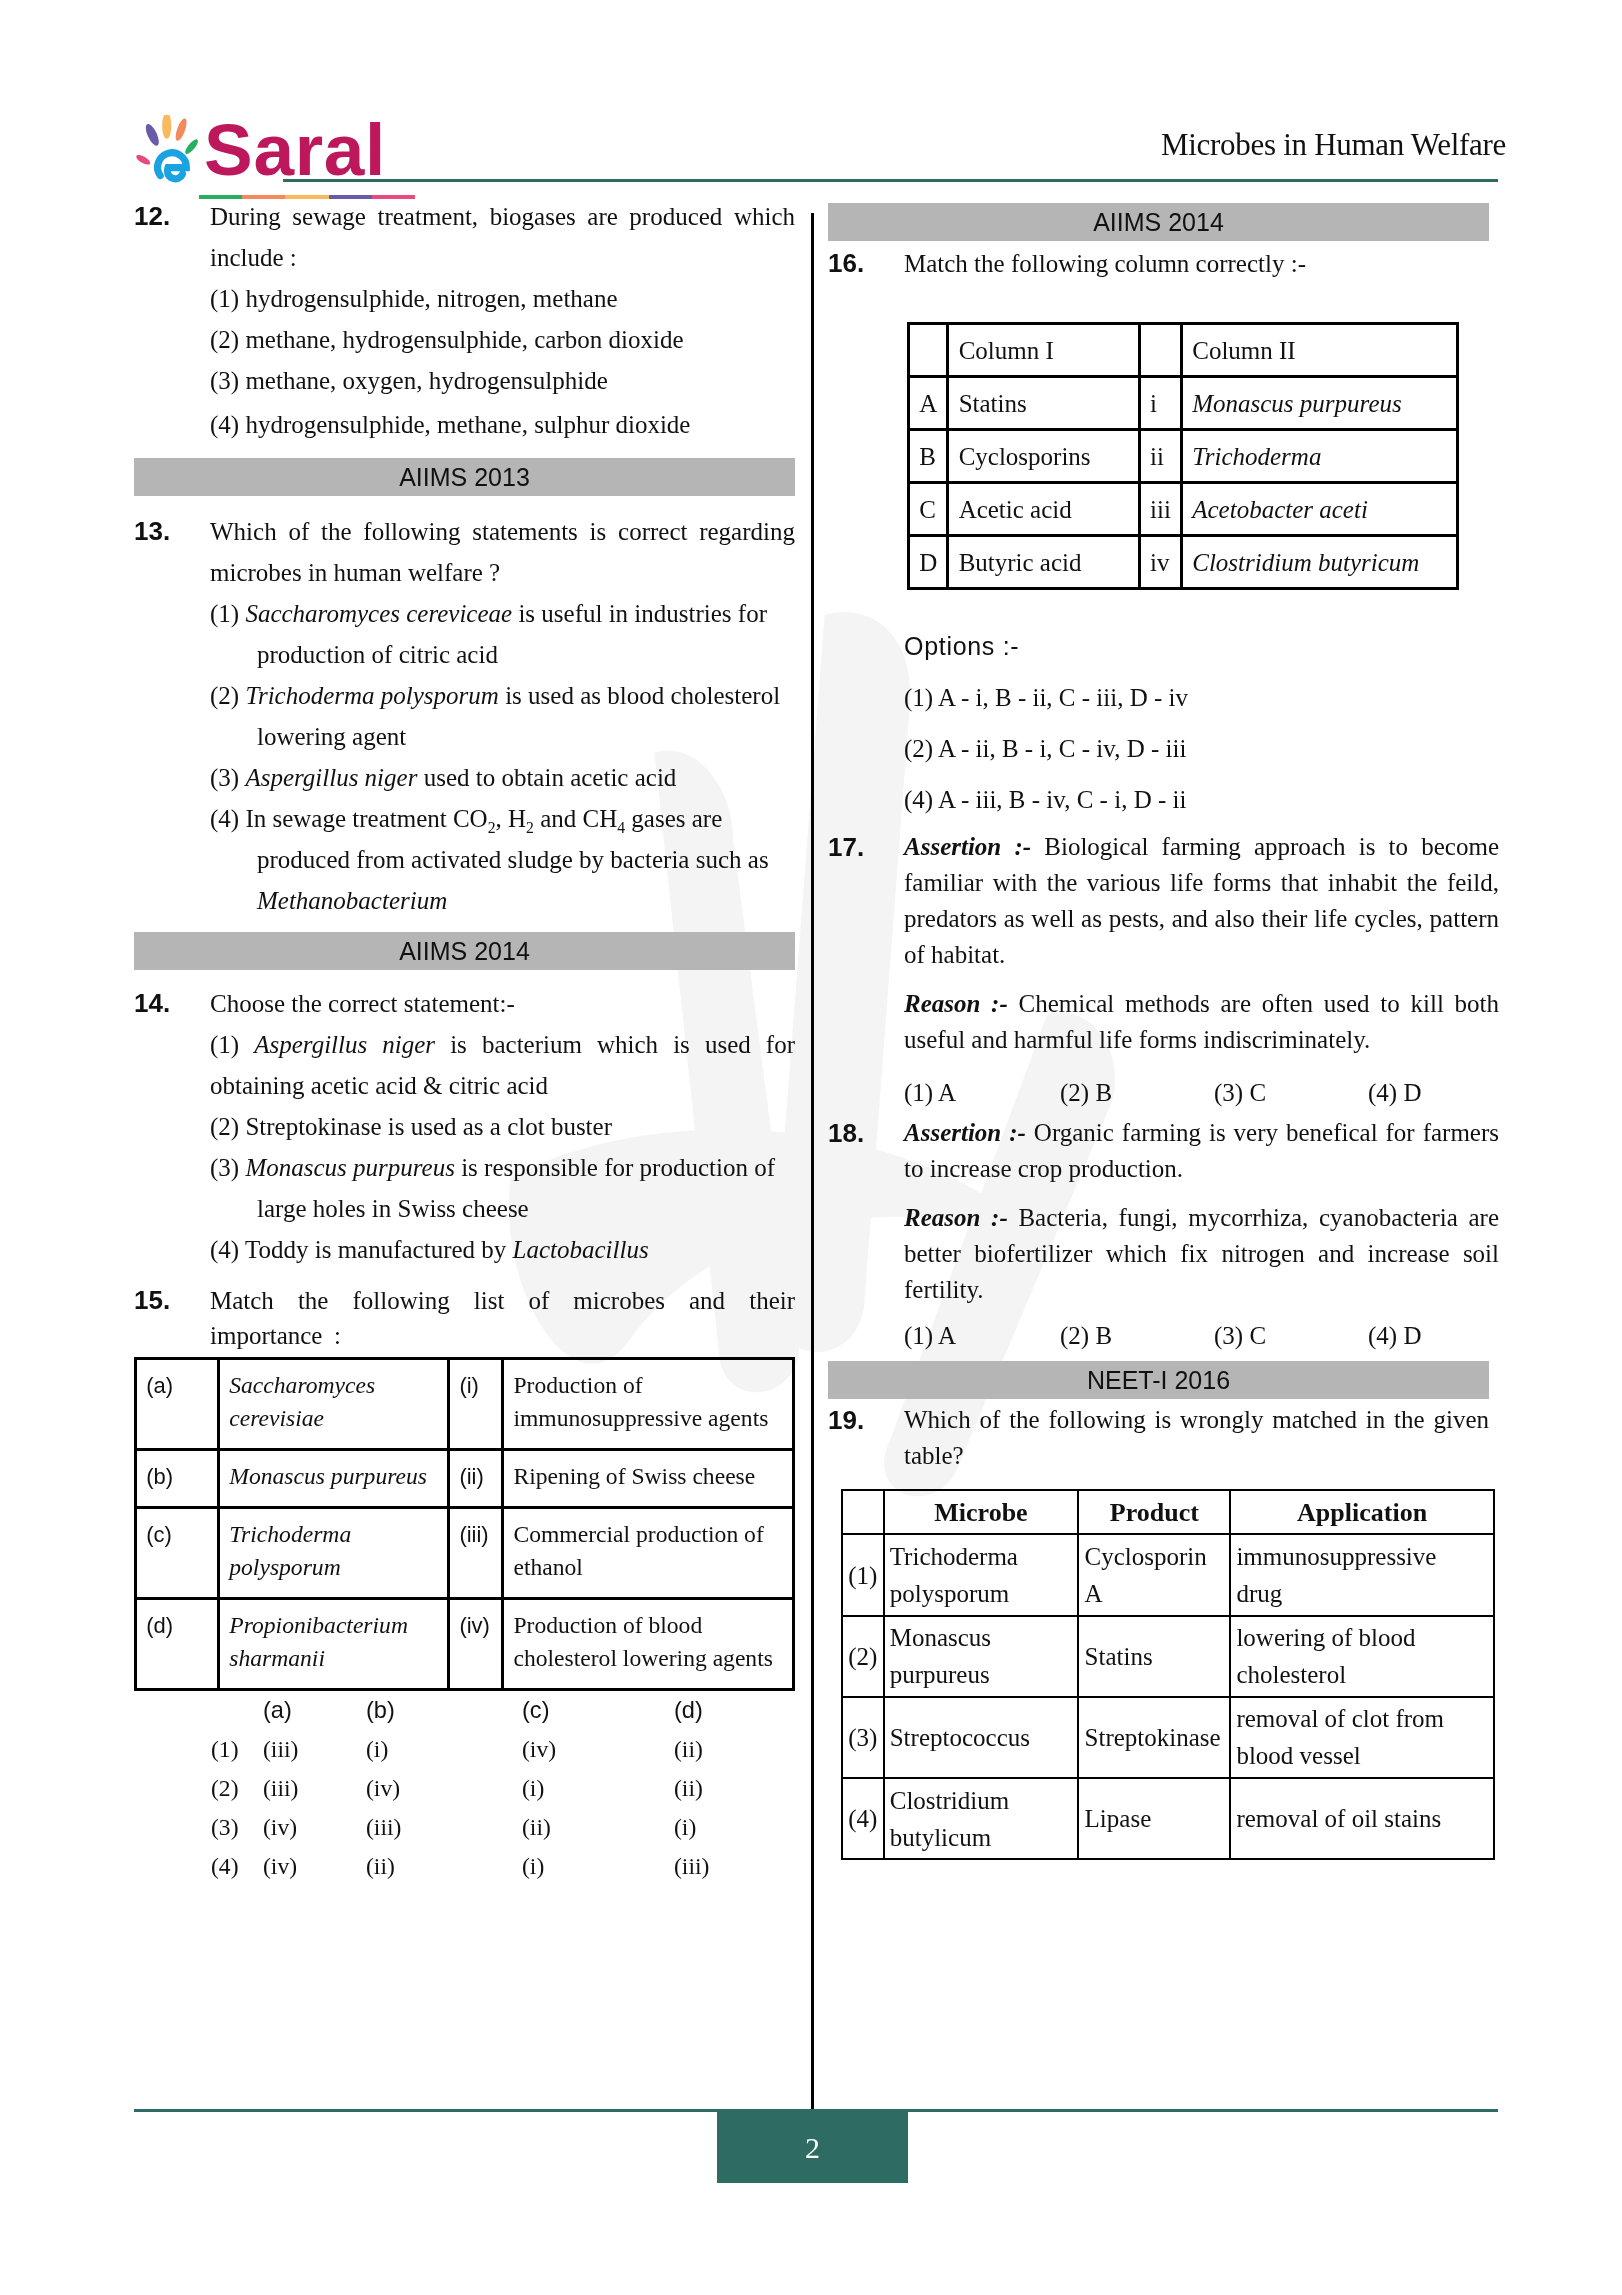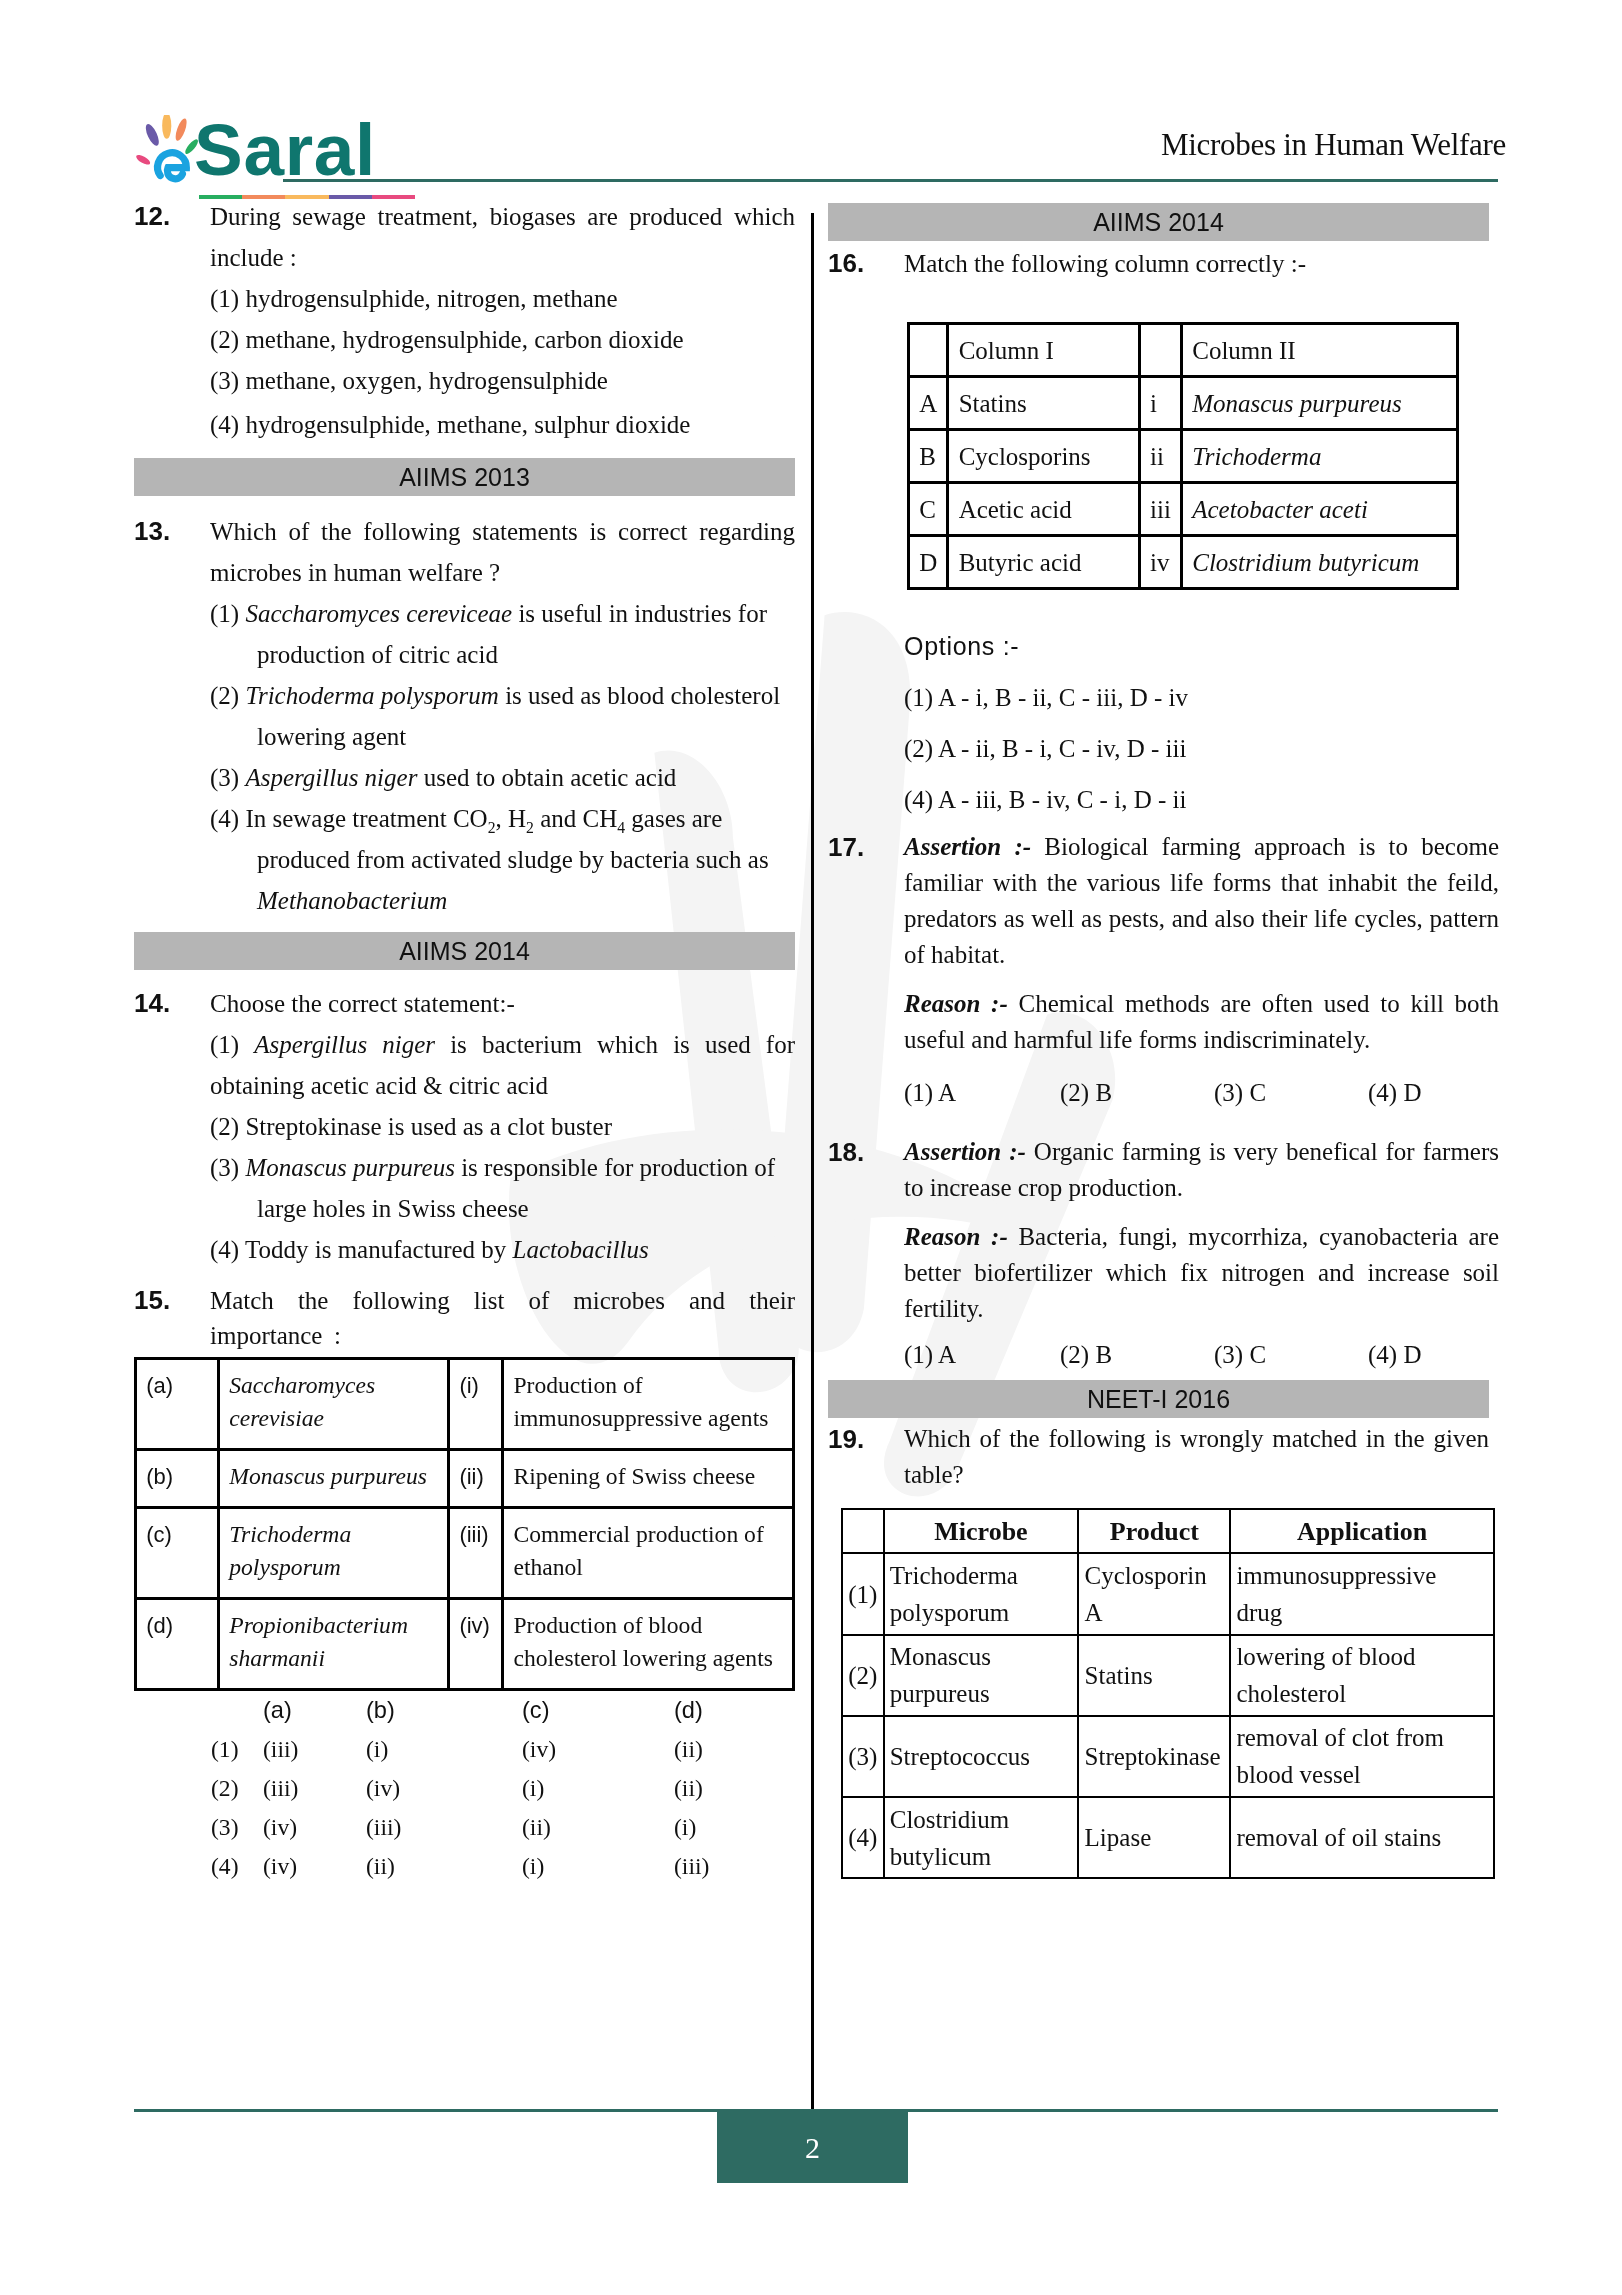--- a/index.html
+++ b/index.html
@@ -1,22 +1,22 @@
 <!DOCTYPE html>
 <html style="font-size:10.5px"><head>
 <meta charset="utf-8">
 <style>
   html,body{margin:0;padding:0;background:#fff;}
   body{width:1622px;height:2295px;position:relative;overflow:hidden;color:#111;
        font-family:"Liberation Serif","DejaVu Serif",serif;}
   .abs{position:absolute;}
   
   .logo{left:134px;top:115px;height:79px;}
-  .logo-word{position:absolute;left:60px;top:-5.2px;font-family:"Liberation Sans","DejaVu Sans",sans-serif;
-     font-size:73px;font-weight:700;color:#0f766e;letter-spacing:0.7px;line-height:79px;}
+  .logo-word{position:absolute;left:70px;top:-5.2px;font-family:"Liberation Sans","DejaVu Sans",sans-serif;
+     font-size:73px;font-weight:700;color:#be185d;letter-spacing:0.7px;line-height:79px;}
   .logo-stripe{position:absolute;top:80px;left:65px;height:3.9px;width:216px;display:flex;}
   .logo-stripe span{flex:1;}
   .head-title{right:116px;top:127px;font-size:31px;letter-spacing:-0.3px;}
   .head-rule{left:283px;right:124px;top:179px;height:2.6px;background:#2e6b62;}
   .col-divider{left:811px;top:213px;width:3.3px;height:1911px;background:#000;}
   .foot-rule{left:134px;right:124px;top:2109px;height:2.6px;background:#2e6b62;}
   .page-box{left:717px;top:2112px;width:191px;height:71px;background:#2e6b62;color:#fff;
      font-size:30px;display:flex;align-items:center;justify-content:center;}
   
   .wm{left:458px;top:589px;width:851px;height:982px;pointer-events:none;}
@@ -240,21 +240,21 @@
       <div style="margin-top:13px"><b><i>Reason :-</i></b><span> Chemical methods are often used to kill both useful and harmful life forms indiscriminately.</span></div>
       <div class="ar" style="margin-left:0;margin-top:17px">
         <span>(1)  A</span>
         <span>(2) B</span>
         <span>(3) C</span>
         <span>(4) D</span>
       </div>
     </div>
   </div>
 
-  <div class="q" style="margin-top:23px;line-height:36px">
+  <div class="q" style="margin-top:4px;line-height:36px">
     <div class="qn">18.</div>
     <div class="qb">
       <div><b><i>Assertion :-</i></b><span> Organic farming is very benefical for farmers to increase crop production.</span></div>
       <div style="margin-top:13px"><b><i>Reason :-</i></b><span> Bacteria, fungi, mycorrhiza, cyanobacteria are better biofertilizer which fix nitrogen and increase soil fertility.</span></div>
       <div class="ar" style="margin-left:0;margin-top:10.5px">
         <span>(1) A</span>
         <span>(2) B</span>
         <span>(3) C</span>
         <span>(4) D</span>
       </div>

